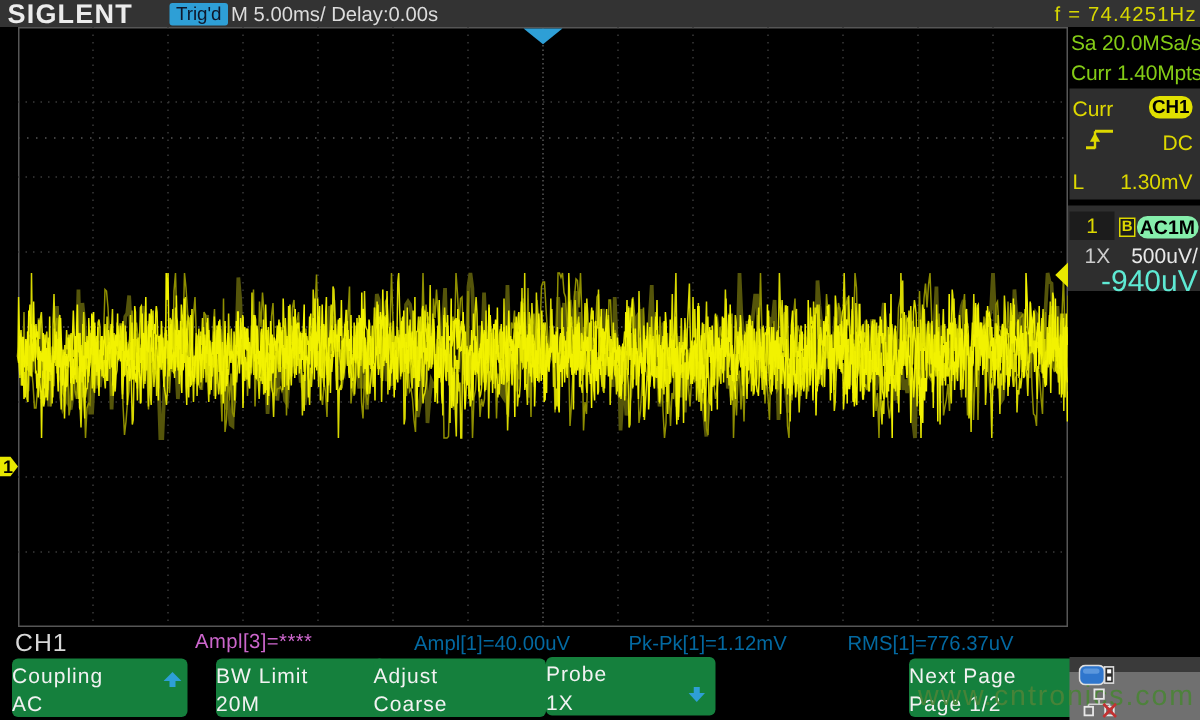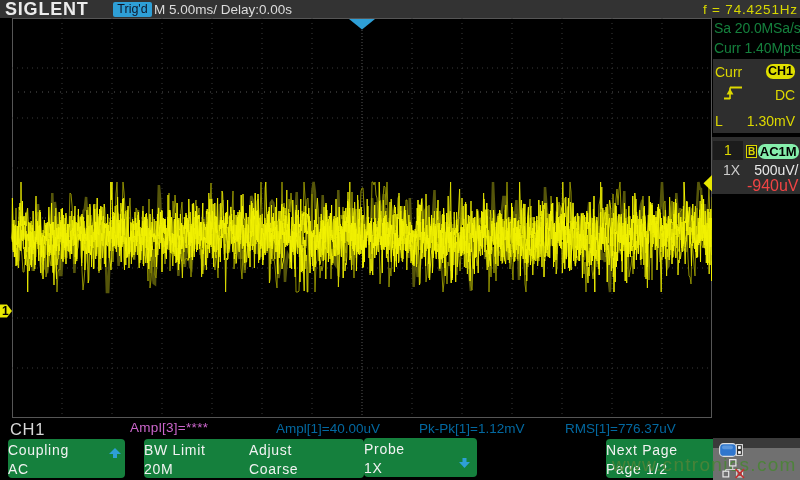--- a/index.html
+++ b/index.html
@@ -2,21 +2,21 @@
 <html><head><meta charset="utf-8"><style>
 html,body{margin:0;padding:0;width:800px;height:480px;background:#000;overflow:hidden;
 font-family:"Liberation Sans",sans-serif;}
 .abs{position:absolute;white-space:nowrap;}
 #topbar{left:0;top:0;width:800px;height:18px;background:#333;}
 #logo{left:5px;top:-1px;color:#ececec;font-size:18px;font-weight:bold;letter-spacing:.8px;}
 #trigd{left:113px;top:1.5px;width:39px;height:15px;background:#2e9fd6;border-radius:2px;
 color:#0f172a;font-size:12.5px;text-align:center;line-height:15px;}
 #mdel{left:154px;top:1.5px;color:#dcdcdc;font-size:13.5px;}
 #freq{left:703px;top:1.5px;width:97px;color:#d8d800;font-size:13.5px;letter-spacing:.8px;}
-.sb{color:#15803d;font-size:14px;letter-spacing:-.1px;white-space:nowrap;}
+.sb{color:#84cc16;font-size:14px;letter-spacing:-.1px;white-space:nowrap;}
 #trigbox{left:713px;top:59px;width:87px;height:74px;background:#2e2e2e;color:#ddd800;font-size:14px;}
 #chbox{left:712px;top:136.5px;width:88px;height:57.5px;background:#2e2e2e;}
 #ch1badge{left:53px;top:5px;width:29px;height:15px;background:#e0e000;border-radius:7px;
 color:#000;font-size:12.5px;font-weight:bold;text-align:center;line-height:15px;}
 #onebox{left:1px;top:4px;width:30px;height:19px;background:#1c1c1c;color:#ddd800;
 font-size:14px;text-align:center;line-height:19px;}
 #bbox{left:34px;top:8px;width:9px;height:11px;border:1.5px solid #ddd800;color:#ddd800;
 font-size:10px;font-weight:bold;text-align:center;line-height:11px;background:#1c1c1c;}
 #acbadge{left:46px;top:7.5px;width:40.5px;height:15px;background:#86efac;border-radius:7px;
 color:#000;font-size:13px;font-weight:bold;text-align:center;line-height:15px;}
@@ -80,21 +80,21 @@
  <div class="abs" style="left:62px;top:28px">DC</div>
  <div class="abs" style="left:2px;top:54px">L</div>
  <div class="abs" style="right:5px;top:54px">1.30mV</div>
 </div>
 <div class="abs" id="chbox">
  <div class="abs" id="onebox">1</div>
  <div class="abs" id="bbox">B</div>
  <div class="abs" id="acbadge">AC1M</div>
  <div class="abs" style="left:11px;top:25px;color:#ccc;font-size:14px">1X</div>
  <div class="abs" style="right:1.5px;top:25px;color:#e8e8e8;font-size:14px">500uV/</div>
- <div class="abs" style="right:1.5px;top:40.5px;color:#ef4444;font-size:16px">-940uV</div>
+ <div class="abs" style="right:1.5px;top:40.5px;color:#5eead4;font-size:20px">-940uV</div>
 </div>
 
 <div class="abs" style="left:10px;top:420px;color:#d8d8d8;font-size:16.5px;letter-spacing:.7px">CH1</div>
 <div class="abs meas" style="left:130px;top:420px;color:#cc66cc;letter-spacing:.3px">Ampl[3]=****</div>
 <div class="abs meas" style="left:276px">Ampl[1]=40.00uV</div>
 <div class="abs meas" style="left:419px">Pk-Pk[1]=1.12mV</div>
 <div class="abs meas" style="left:565px">RMS[1]=776.37uV</div>
 
 <div class="abs btn" style="left:8px;width:117px">Coupling<br>AC
  <svg class="abs" style="left:101px;top:9px" width="12" height="10" viewBox="0 0 12 10">

